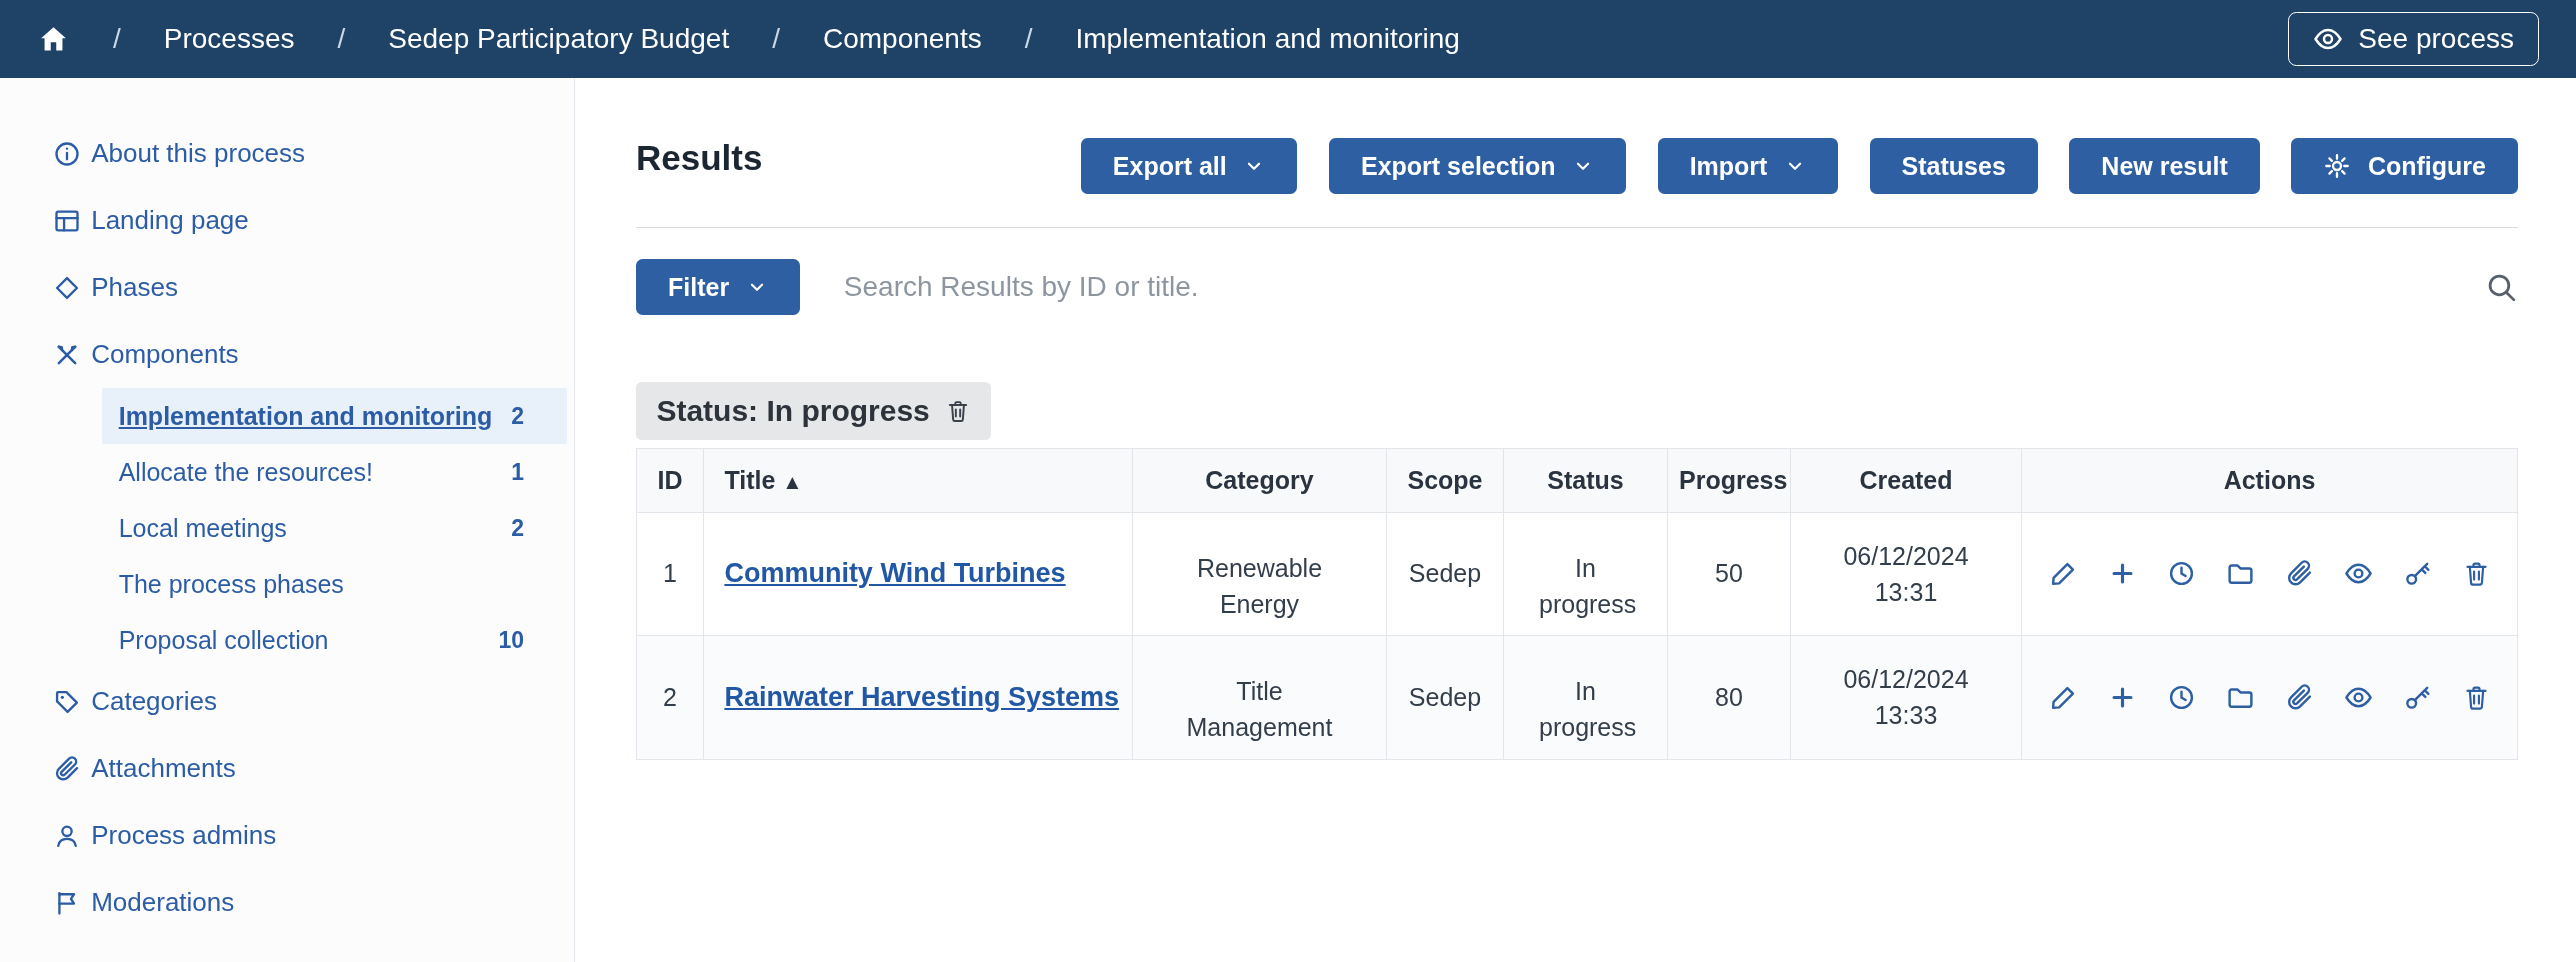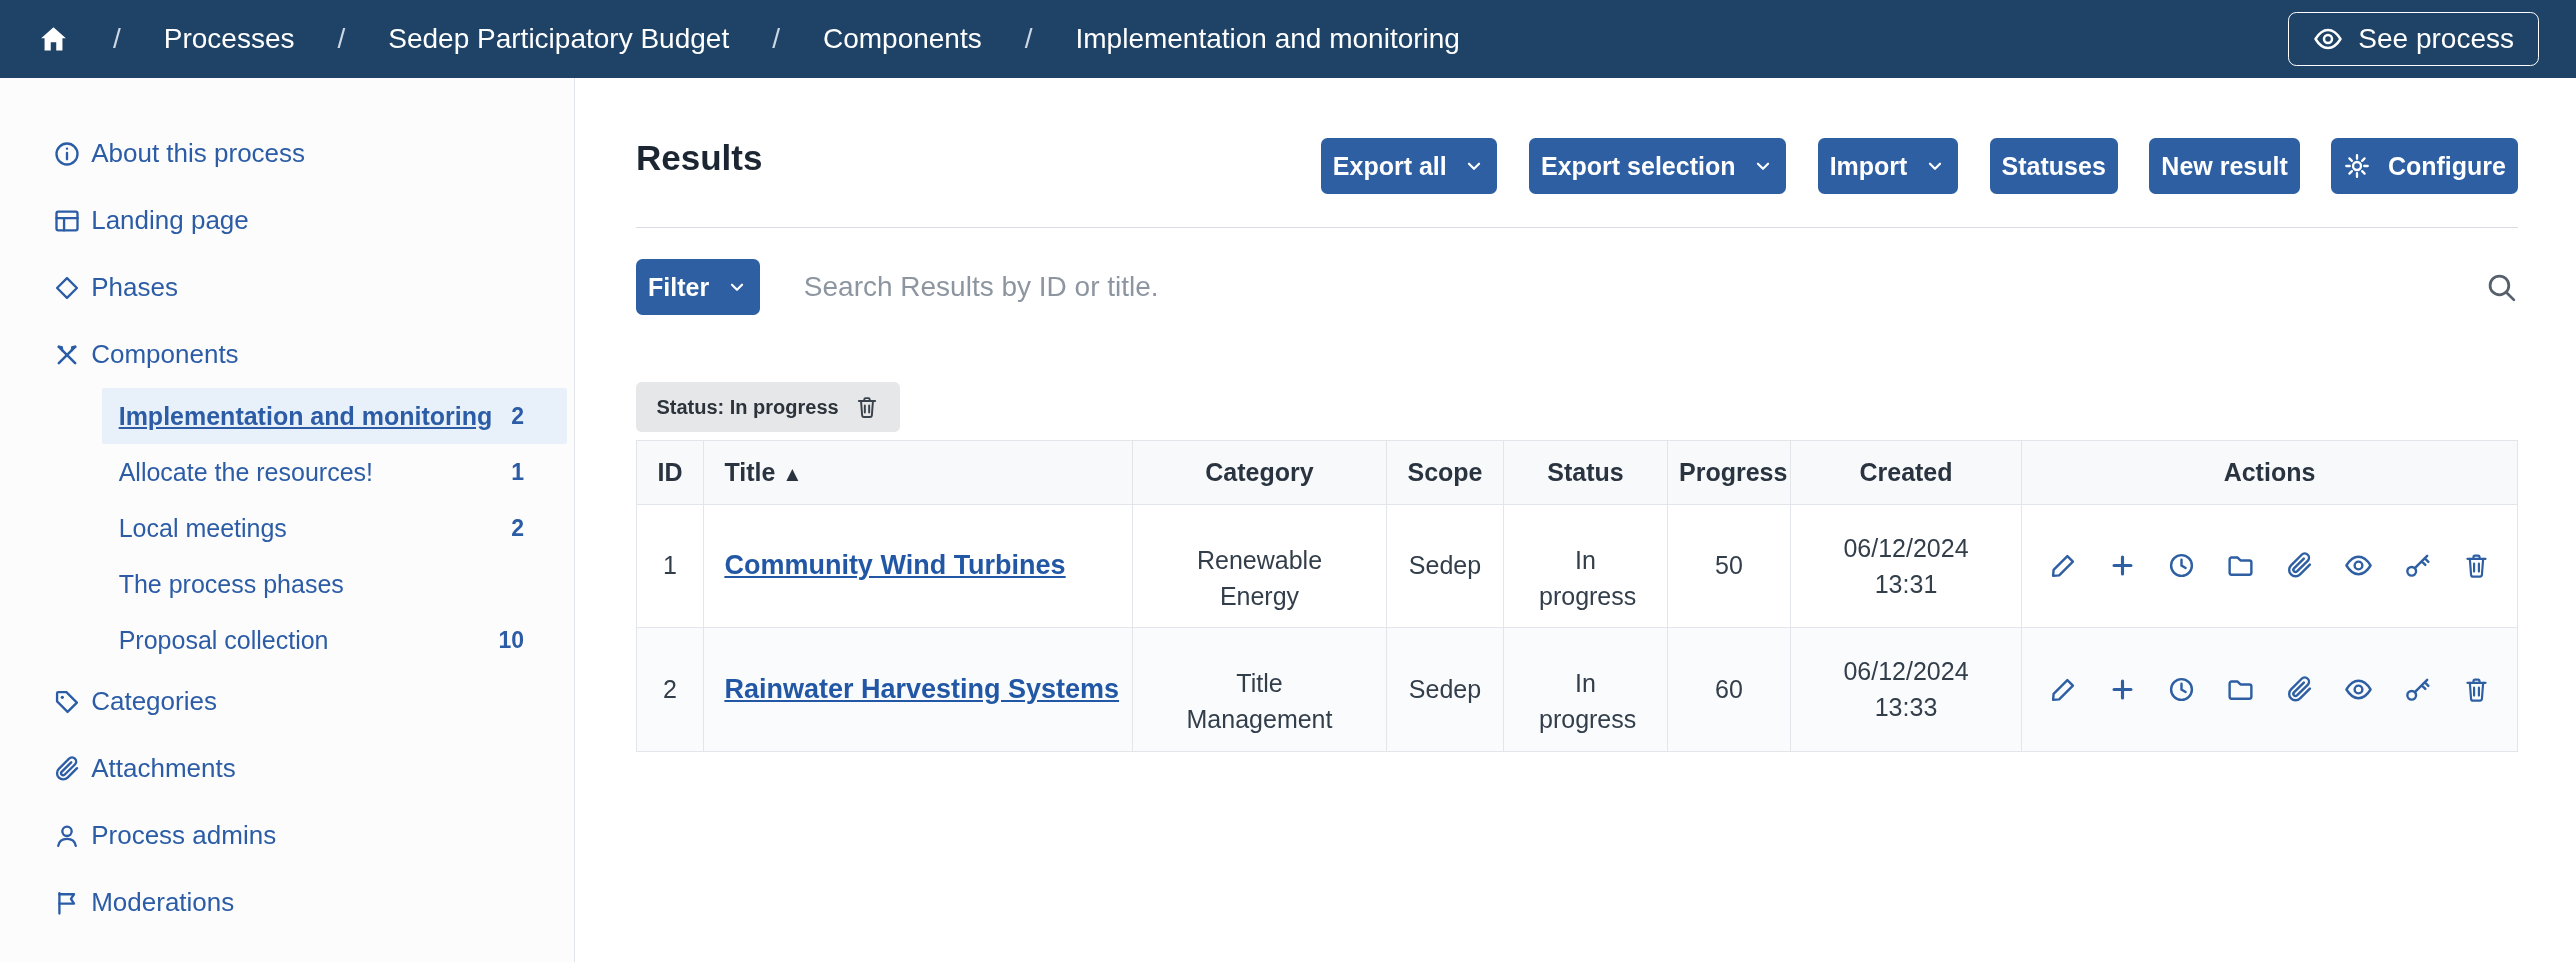--- a/index.html
+++ b/index.html
@@ -29,36 +29,36 @@
   .sub-item .badge { margin-left:auto; font-weight:bold; font-size:23px; color:#2b5ca5; }
   .badge:empty { display:none; }
   .sub-item.active { background:#e8f0fa; }
   .sub-item.active .slabel { font-weight:bold; text-decoration:underline; }
 
   
   .results-head { display:flex; align-items:flex-start; justify-content:space-between; }
   .results-title { font-size:35px; font-weight:bold; color:#1c2633; }
   .toolbar { display:flex; gap:31.5px; }
   .btn { display:inline-flex; align-items:center; justify-content:center; gap:16.7px; background:#2e5fa3; color:#fff;
-         font-weight:bold; font-size:25px; border:none; border-radius:6.5px; height:56px; padding:0 12px;
+         font-weight:bold; font-size:25px; border:none; border-radius:6.5px; height:56px; padding:0 32px;
          cursor:pointer; font-family:inherit; white-space:nowrap; }
   .btn svg { width:22px; height:22px; }
   .btn .gear { width:28px; height:28px; }
   .head-rule { border-bottom:0.9px solid #d9dde2; margin-top:33px; }
 
   
   .filter-row { display:flex; align-items:center; margin-top:31px; gap:44px; height:56px; }
   .search-input { flex:1; border:none; outline:none; font-size:28px; color:#3c4754; font-family:inherit; background:transparent; }
   .search-input::placeholder { color:#8d96a0; }
   .search-btn { width:33px; height:33px; color:#55606c; cursor:pointer; flex:none; }
 
   
   .chip-row { margin-top:67px; }
   .chip { display:inline-flex; align-items:center; gap:15px; background:#e6e7e9; border-radius:5.6px; padding:12px 20.4px;
-          font-size:20px; font-weight:bold; color:#2c333b; }
+          font-size:30px; font-weight:bold; color:#2c333b; }
   .chip svg { width:26px; height:26px; color:#3a424b; cursor:pointer; }
 
   
   .results-table { width:100%; border-collapse:collapse; margin-top:8.3px; table-layout:fixed; }
   .results-table th { background:#f7f9fa; font-size:25px; font-weight:bold; color:#2a3440; padding:16.7px 11px;
                       border:0.9px solid #e2e6ea; text-align:center; }
   .results-table th.th-title { text-align:left; padding-left:20.4px; cursor:pointer; }
   .results-table th .sort { font-size:20.4px; }
   .results-table td { border:0.9px solid #e2e6ea; font-size:25px; color:#333e4b; text-align:center;
                       padding:13px 11px; height:116px; vertical-align:middle; }
@@ -341,21 +341,21 @@
           </td>
         </tr>
         <tr class="row-even">
           <td>2</td>
           <td class="td-title">
             <a class="title-link">Rainwater Harvesting Systems</a>
           </td>
           <td><span class="wrap-status" style="max-width:196px">Title Management</span></td>
           <td>Sedep</td>
           <td><span class="wrap-status">In progress</span></td>
-          <td>60</td>
+          <td>80</td>
           <td><span class="wrap-date">06/12/2024 13:33</span></td>
           <td>
             <div class="actions">
               <svg viewBox="0 0 24 24" fill="none" stroke="currentColor" stroke-width="2" stroke-linejoin="round">
                   <path d="M15.2 4.2l4.6 4.6L8.4 20.2l-5 .4.4-5z"></path>
                 </svg>
               <svg viewBox="0 0 24 24" fill="none" stroke="currentColor" stroke-width="2.6" stroke-linecap="round">
                   <path d="M12 5v14M5 12h14"></path>
                 </svg>
               <svg viewBox="0 0 24 24" fill="none" stroke="currentColor" stroke-width="2" stroke-linecap="round">

